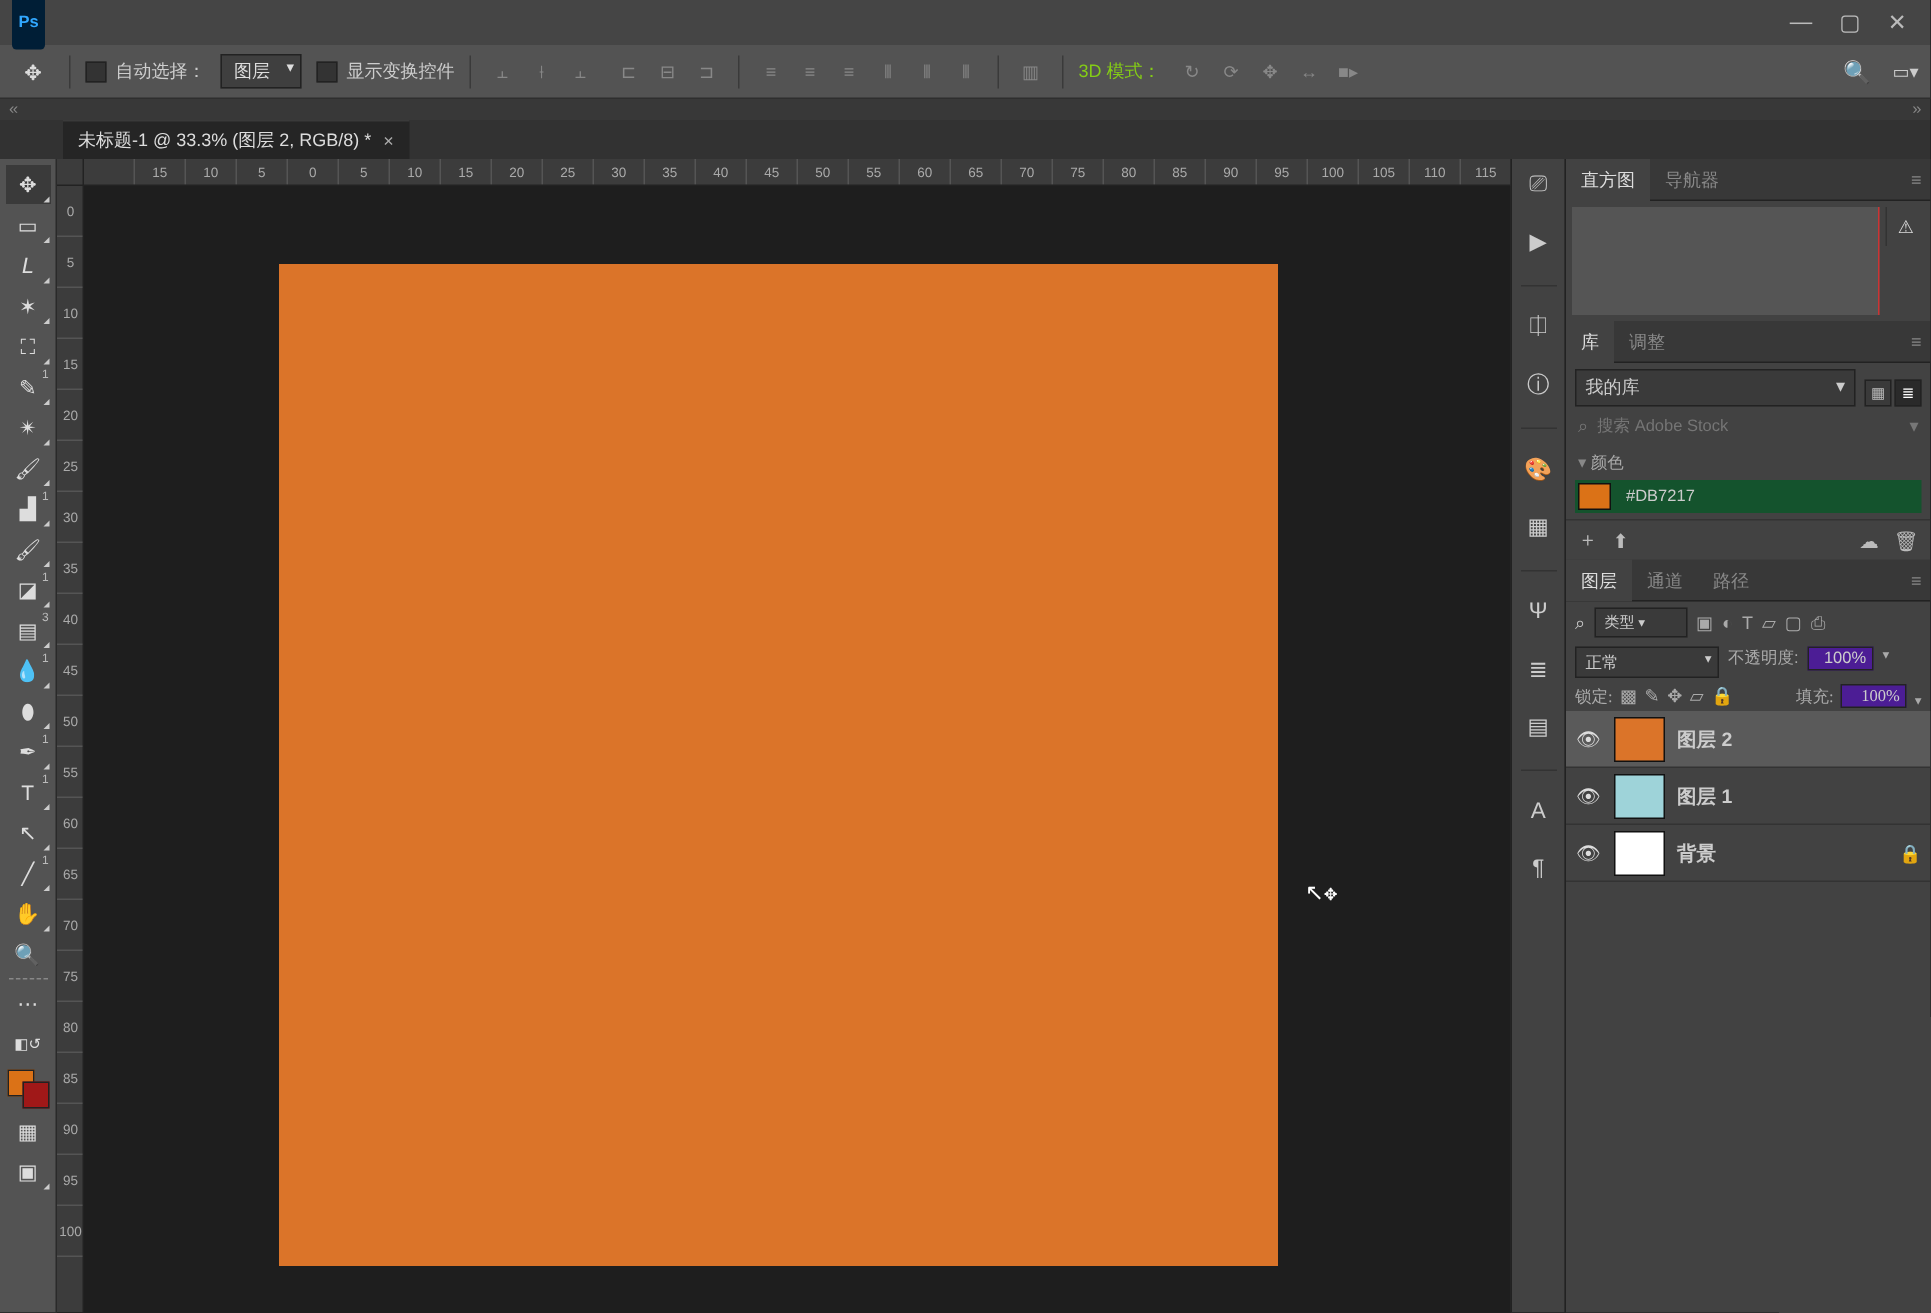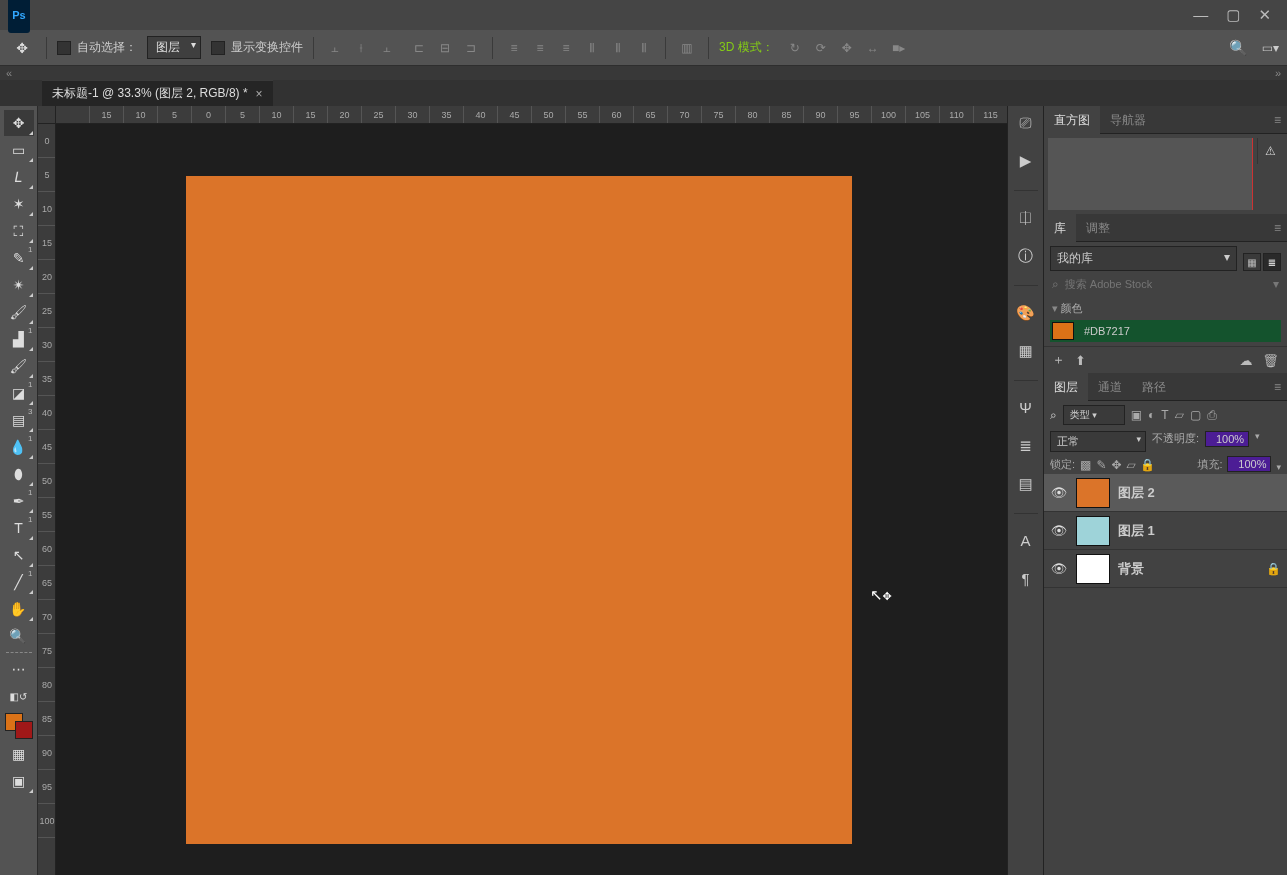--- a/index.html
+++ b/index.html
@@ -209,21 +209,21 @@
   background: #3a3a3a; border: 1px solid #222; padding: 2px 14px 2px 6px;
   color: #ccc; font-size: 11px; flex: 1; max-width: 96px; position: relative;
 }
 .layer-blend::after { content: " ▾"; font-size: 9px; position: absolute; right: 4px; }
 .opacity-field {
   background: #4c1d95; border: 1px solid #222; padding: 1px 4px; width: 44px;
   color: #ccc; text-align: right;
 }
 .layer-lock-row {
   display: flex; align-items: flex-end; padding: 2px 6px; gap: 5px;
-  font-size: 11px; color: #aaa;
+  font-size: 11px; color: #aaa; font-family: Liberation Serif, serif;
 }
 .lock-icons { display: flex; gap: 5px; color: #aaa; font-size: 12px; }
 
 .layers-list { flex: 1; background: #424242; overflow-y: auto; }
 .layer-item {
   display: flex; align-items: center; height: 38px;
   border-bottom: 1px solid #333; padding: 0 6px; gap: 8px;
 }
 .layer-item.selected { background: #5a5a5a; }
 .layer-eye { width: 18px; color: #ddd; text-align: center; font-size: 13px; }

